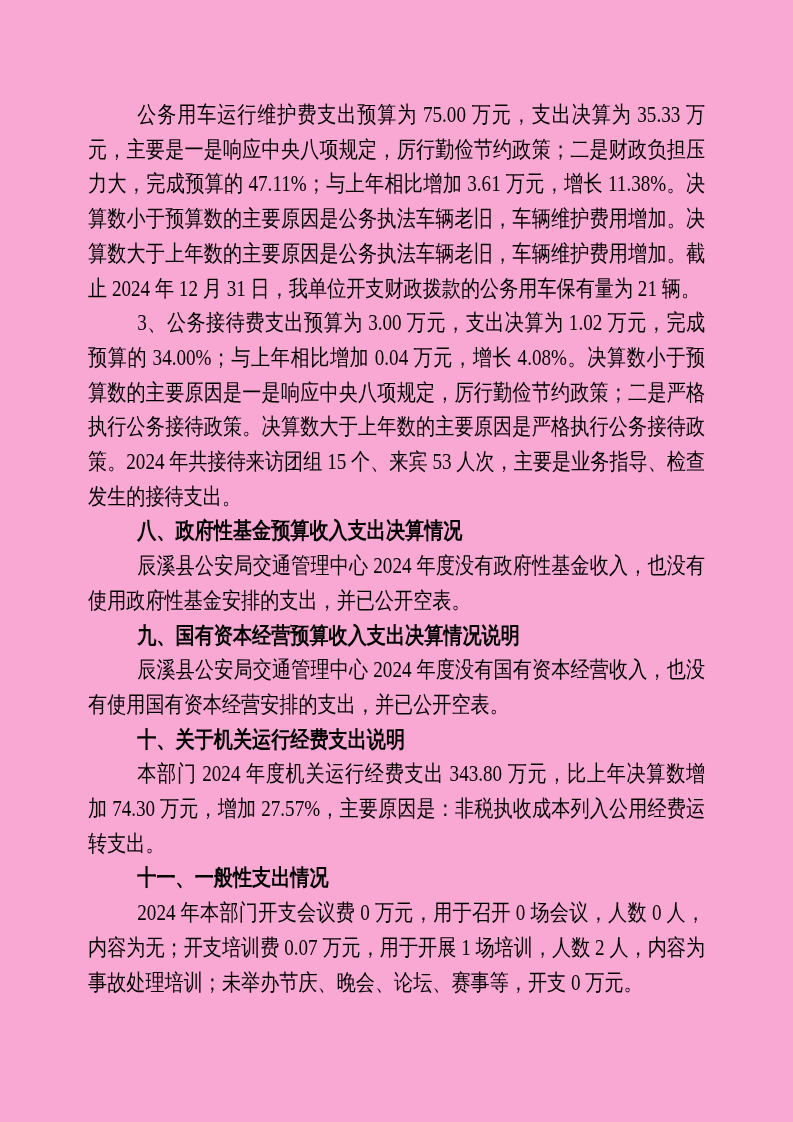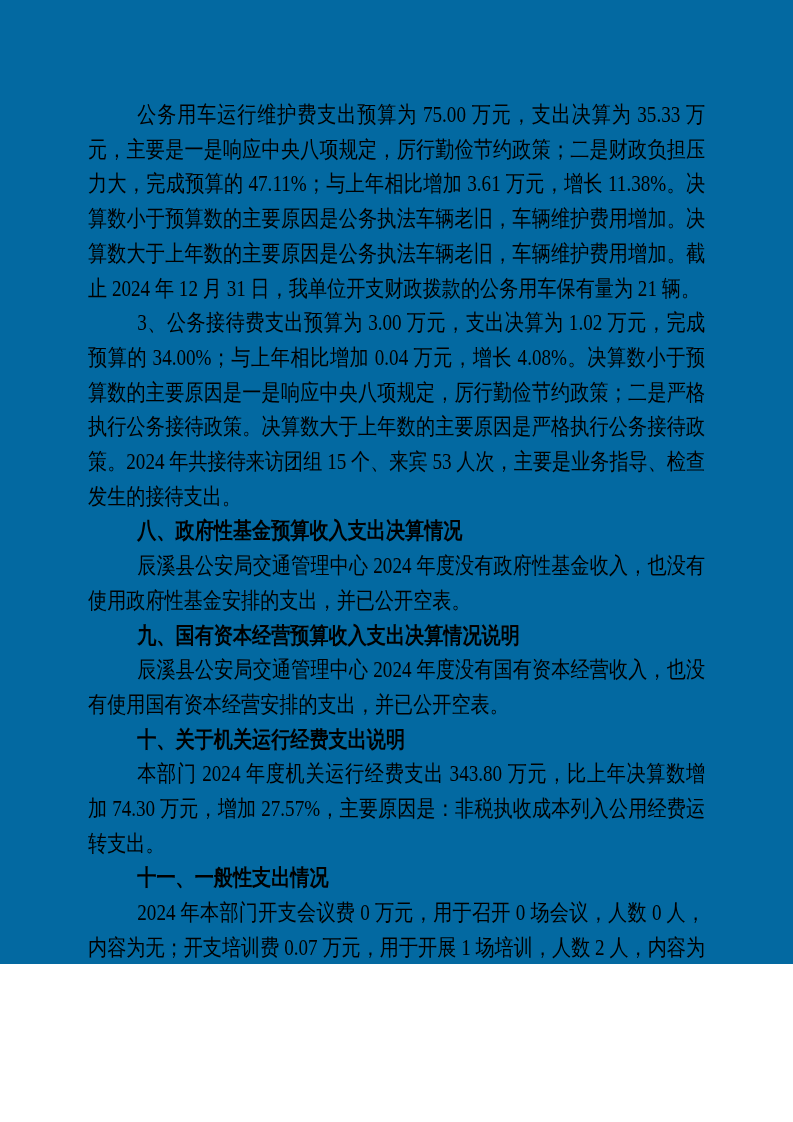--- a/index.html
+++ b/index.html
@@ -3,22 +3,22 @@
 <meta charset="utf-8">
 <style>
   html, body {
     margin: 0;
     padding: 0;
     background: #ffffff;
   }
   .page {
     position: relative;
     width: 793px;
-    height: 964px;
-    background: #0369a1;
+    height: 1122px;
+    background: #f9a8d4;
     overflow: hidden;
     color: #000000;
   }
   .content {
     position: absolute;
     left: 88px;
     top: 98px;
     width: 726px;
     transform: scaleX(0.85);
     transform-origin: 0 0;

